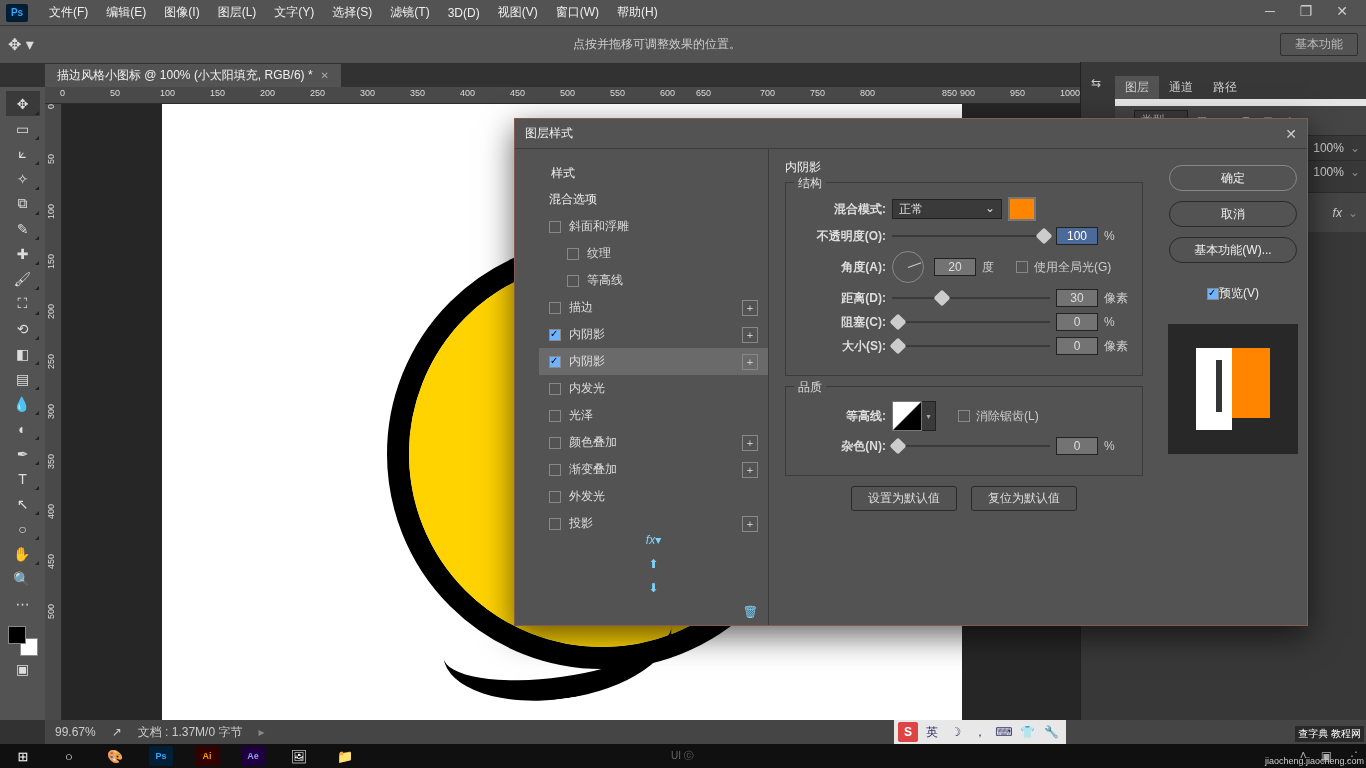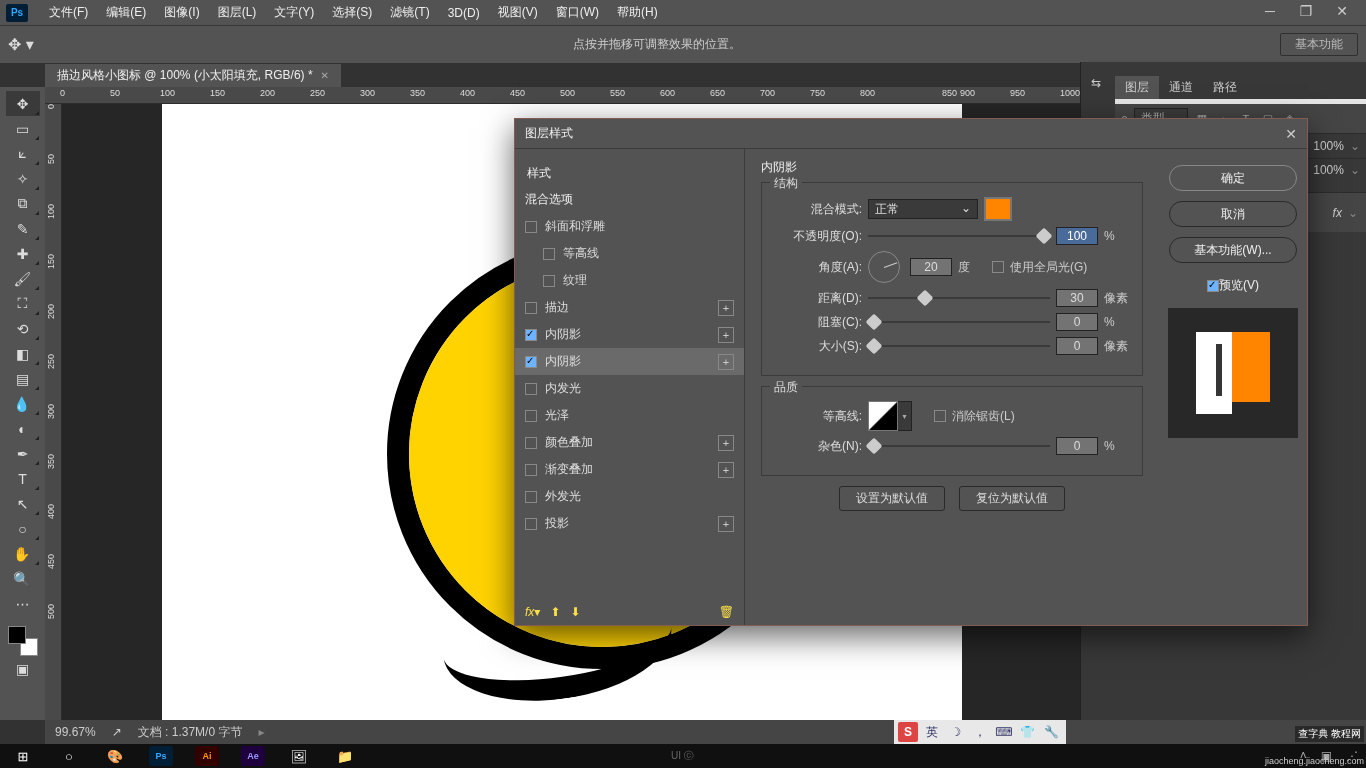--- a/index.html
+++ b/index.html
@@ -47,73 +47,73 @@
 .sun{position:absolute;left:225px;top:135px;width:430px;height:430px;}
 .sun-ring{width:100%;height:100%;border:22px solid #000;border-radius:50%;position:absolute;}
 .sun-fill{position:absolute;left:22px;top:22px;right:22px;bottom:22px;background:#FFD300;border-radius:50%;}
 .sun-cheek{position:absolute;left:215px;top:135px;width:55px;height:55px;background:#000;border-radius:50%;}
 .shadow-arc{position:absolute;left:282px;top:505px;width:230px;height:90px;border:22px solid #000;border-top:none;border-left:none;border-right:none;border-radius:0 0 120px 120px / 0 0 60px 60px;transform:rotate(-8deg);}
 
 
 .panels{position:absolute;right:0;top:62px;width:286px;bottom:48px;background:#383838;border-left:1px solid #222;}
 .panel-icons{position:absolute;left:0;top:14px;width:30px;height:40px;display:flex;flex-direction:column;align-items:center;gap:10px;font-size:16px;color:#ccc;}
 .pgroup{position:absolute;left:34px;right:0;top:14px;}
-.ptabs{display:flex;background:#383838;border-bottom:5px solid #e5e5e5;}
+.ptabs{display:flex;background:#383838;border-bottom:7px solid #e5e5e5;}
 .ptab{padding:3px 10px;color:#ccc;}
 .ptab.act{background:#535353;}
 .pfilters{display:flex;align-items:center;gap:6px;padding:4px 6px;background:#454545;}
 .pfilters .sel{background:#3a3a3a;border:1px solid #222;color:#aaa;padding:1px 6px;font-size:11px;width:54px;}
 .fic{width:16px;height:16px;display:flex;align-items:center;justify-content:center;color:#aaa;font-size:11px;}
 .sl-row{display:flex;align-items:center;gap:6px;padding:3px 6px;border-top:1px solid #2c2c2c;}
 .sl-row label{color:#999;font-size:11px;}
 .dd{flex:1;background:#3a3a3a;border:1px solid #222;height:18px;font-size:11px;color:#bbb;padding:0 4px;}
 .layers-area{position:absolute;top:130px;left:34px;right:0;bottom:0;}
 .ly-row{height:40px;background:#454545;border-top:1px solid #2c2c2c;display:flex;align-items:center;}
 
 
 .dialog{position:absolute;left:514px;top:118px;width:794px;height:508px;background:#535353;border:1px solid rgba(180,100,80,.5);box-shadow:0 10px 30px rgba(0,0,0,.6);}
 .dlg-title{height:30px;background:#535353;display:flex;align-items:center;justify-content:space-between;padding:0 10px;color:#eee;border-bottom:1px solid #3b3b3b;}
 .dlg-close{font-size:14px;color:#ccc;cursor:default;}
-.dlg-body{display:flex;position:absolute;top:30px;left:0;right:0;bottom:0;}
+.dlg-body{display:flex;position:absolute;top:30px;left:0;right:0;bottom:0;padding-left:24px;}
 .styles-col{width:230px;border-right:1px solid #3b3b3b;padding:12px 0;}
 .sh{padding:4px 12px;color:#eee;}
 .srow{display:flex;align-items:center;padding:5px 10px;color:#ddd;}
 .srow.header{color:#eee;}
 .srow.indent{padding-left:28px;}
 .srow.sel{background:#6a6a6a;}
 .srow input[type=checkbox]{margin-right:8px;}
 .srow .plus{margin-left:auto;width:16px;height:16px;border:1px solid #888;color:#ccc;text-align:center;line-height:14px;font-size:11px;}
-.fx-foot{position:absolute;bottom:6px;left:10px;right:10px;display:flex;align-items:center;gap:10px;color:#fde047;font-size:13px;}
+.fx-foot{position:absolute;bottom:6px;left:10px;right:10px;display:flex;align-items:center;gap:10px;color:#7dd3fc;font-size:13px;flex-direction:column;}
 .fx-foot .trash{margin-left:auto;}
 
 .params-col{flex:1;padding:10px 16px;position:relative;}
 .fieldset{border:1px solid #3b3b3b;padding:8px 10px 14px;margin-bottom:10px;position:relative;}
 .fs-leg{position:absolute;top:-8px;left:8px;background:#535353;padding:0 4px;color:#ddd;}
 .fr{display:flex;align-items:center;margin:6px 0;gap:6px;}
-.fr>label{width:90px;text-align:right;color:#ddd;}
+.fr>label{width:90px;text-align:right;color:#ddd;font-weight:bold;}
 .fdrop{background:#3a3a3a;border:1px solid #222;color:#ddd;padding:1px 6px;min-width:110px;height:20px;}
 .swatch{width:28px;height:24px;background:#FF8400;border:2px solid #777;}
 .slider{flex:1;height:16px;position:relative;}
 .track{position:absolute;left:0;right:0;top:7px;height:2px;background:#3a3a3a;}
 .thumb{position:absolute;top:2px;width:12px;height:12px;background:#ccc;border-radius:2px;transform:rotate(45deg);}
 .num{width:42px;background:#737373;border:1px solid #222;color:#7fb7ff;text-align:center;height:18px;line-height:16px;}
 .num.sel{background:#4a6a9a;color:#fff;}
 .unit{width:28px;color:#ccc;}
 .angle{width:32px;height:32px;border:1px solid #888;border-radius:50%;position:relative;margin-right:4px;}
 .angle::after{content:"";position:absolute;left:50%;top:50%;width:14px;height:1px;background:#ccc;transform-origin:left;transform:rotate(-20deg);}
 .curve{width:30px;height:30px;background:linear-gradient(135deg,#fff 0%,#fff 48%,#000 52%,#000 100%);border:1px solid #777;}
 .curve-wrap{display:flex;}
 .curve-dd{width:14px;height:30px;background:#3a3a3a;border:1px solid #222;border-left:none;display:flex;align-items:center;justify-content:center;color:#aaa;font-size:8px;}
 .btn-sm{background:#535353;border:1px solid #2a2a2a;color:#ddd;padding:3px 16px;border-radius:3px;}
 .btn-row{display:flex;gap:14px;justify-content:center;margin-top:10px;}
 
 .rightcol{width:148px;padding:16px 10px;display:flex;flex-direction:column;gap:10px;align-items:center;}
 .obtn{width:128px;height:26px;border:1px solid #2a2a2a;border-radius:14px;background:#535353;color:#eee;text-align:center;line-height:24px;}
 .obtn.primary{border:1px solid #888;}
-.prev-ck{display:flex;align-items:center;color:#eee;margin:4px 0;}
+.prev-ck{display:flex;align-items:center;color:#eee;margin:12px 0;}
 .preview{width:130px;height:130px;background:#282828;display:flex;align-items:center;justify-content:center;}
 .pv-inner{width:74px;height:82px;position:relative;}
 .pv-a{position:absolute;left:0;top:0;width:36px;height:82px;background:#fff;}
 .pv-b{position:absolute;left:36px;top:0;width:38px;height:70px;background:#FF8400;}
 .pv-s{position:absolute;left:20px;top:12px;width:6px;height:52px;background:#353535;}
 
 
 .status{position:absolute;left:45px;right:0;bottom:24px;height:24px;background:#454545;display:flex;align-items:center;padding:0 10px;gap:16px;color:#ccc;font-size:11px;}
 .ime-bar{position:absolute;right:300px;bottom:24px;height:24px;display:flex;align-items:center;gap:4px;background:#e8e8e8;padding:0 4px;}
 .ime-ic{width:20px;height:20px;background:#d44;color:#fff;text-align:center;line-height:20px;font-weight:bold;border-radius:2px;}
@@ -177,21 +177,21 @@
       <span class="rt" style="left: 165px;">150</span>
       <span class="rt" style="left: 215px;">200</span>
       <span class="rt" style="left: 265px;">250</span>
       <span class="rt" style="left: 315px;">300</span>
       <span class="rt" style="left: 365px;">350</span>
       <span class="rt" style="left: 415px;">400</span>
       <span class="rt" style="left: 465px;">450</span>
       <span class="rt" style="left: 515px;">500</span>
       <span class="rt" style="left: 565px;">550</span>
       <span class="rt" style="left: 615px;">600</span>
-      <span class="rt" style="left: 665px;">650</span>
+      <span class="rt" style="left: 651px;">650</span>
       <span class="rt" style="left: 715px;">700</span>
       <span class="rt" style="left: 765px;">750</span>
       <span class="rt" style="left: 815px;">800</span>
       <span class="rt" style="left: 865px; margin-left: 32px;">850</span>
       <span class="rt" style="left: 915px;">900</span>
       <span class="rt" style="left: 965px;">950</span>
       <span class="rt" style="left: 1015px;">1000</span>
       <span class="rt" style="left: 1065px;">1050</span>
     </div>
 </div>
@@ -303,25 +303,25 @@
     <div class="styles-col" style="position:relative">
       <div class="sh">样式</div>
       <div class="srow header">混合选项</div>
       <div id="styles-rows">
           <div class="srow">
             <input type="checkbox" style="">
             <span>斜面和浮雕</span>
           </div>
           <div class="srow indent">
             <input type="checkbox" style="">
+            <span>纹理</span>
+          </div>
+          <div class="srow indent">
+            <input type="checkbox" style="">
             <span>等高线</span>
-          </div>
-          <div class="srow indent">
-            <input type="checkbox" style="">
-            <span>纹理</span>
           </div>
           <div class="srow">
             <input type="checkbox" style="">
             <span>描边</span>
             <span class="plus">+</span>
           </div>
           <div class="srow">
             <input type="checkbox" checked="" style="">
             <span>内阴影</span>
             <span class="plus">+</span>

